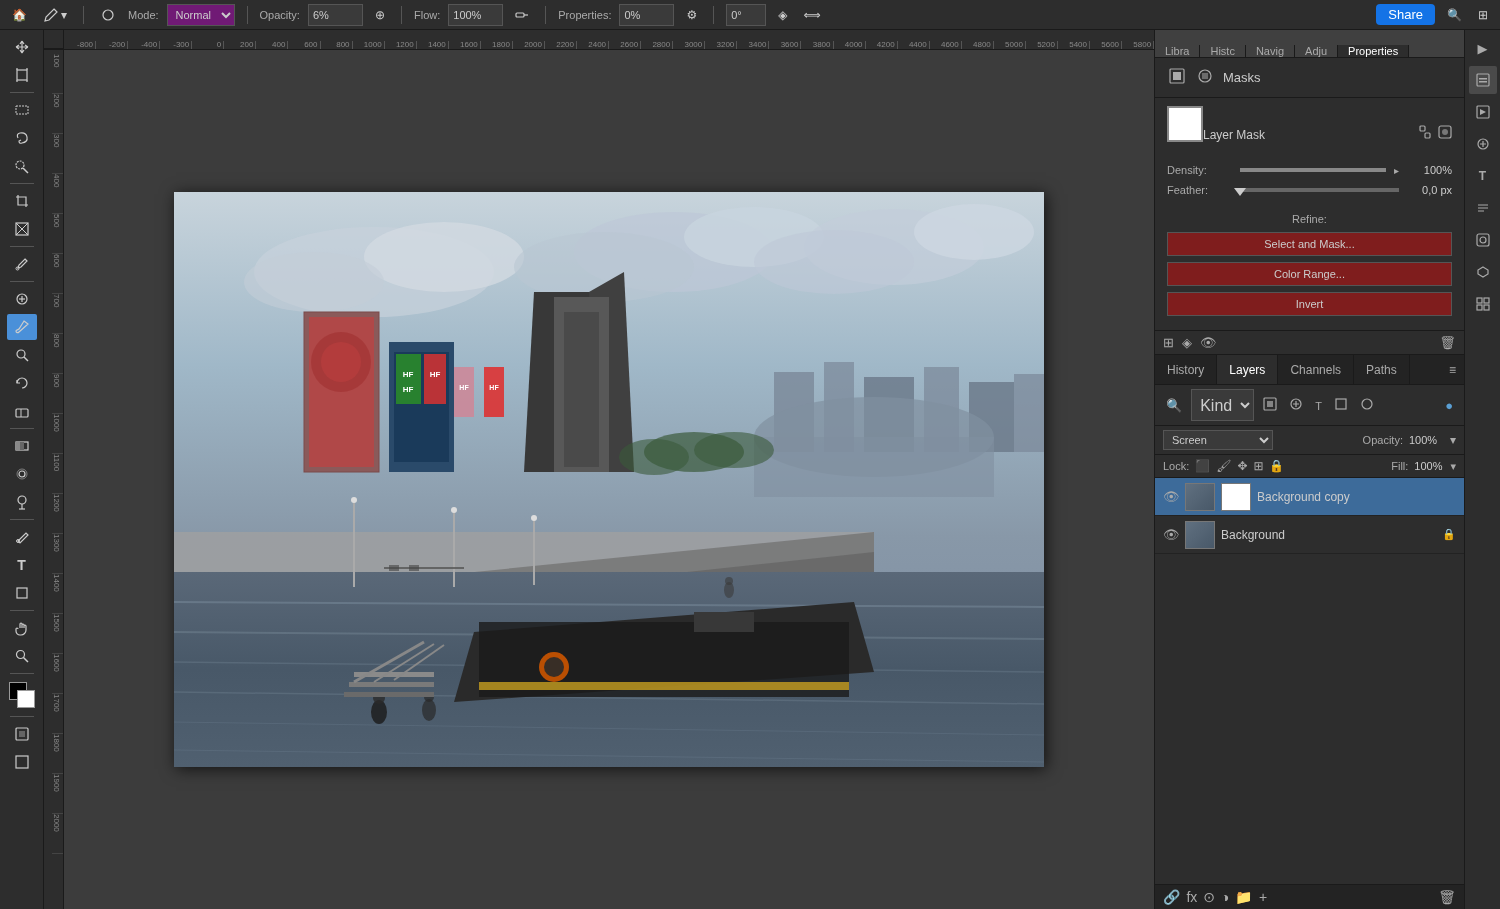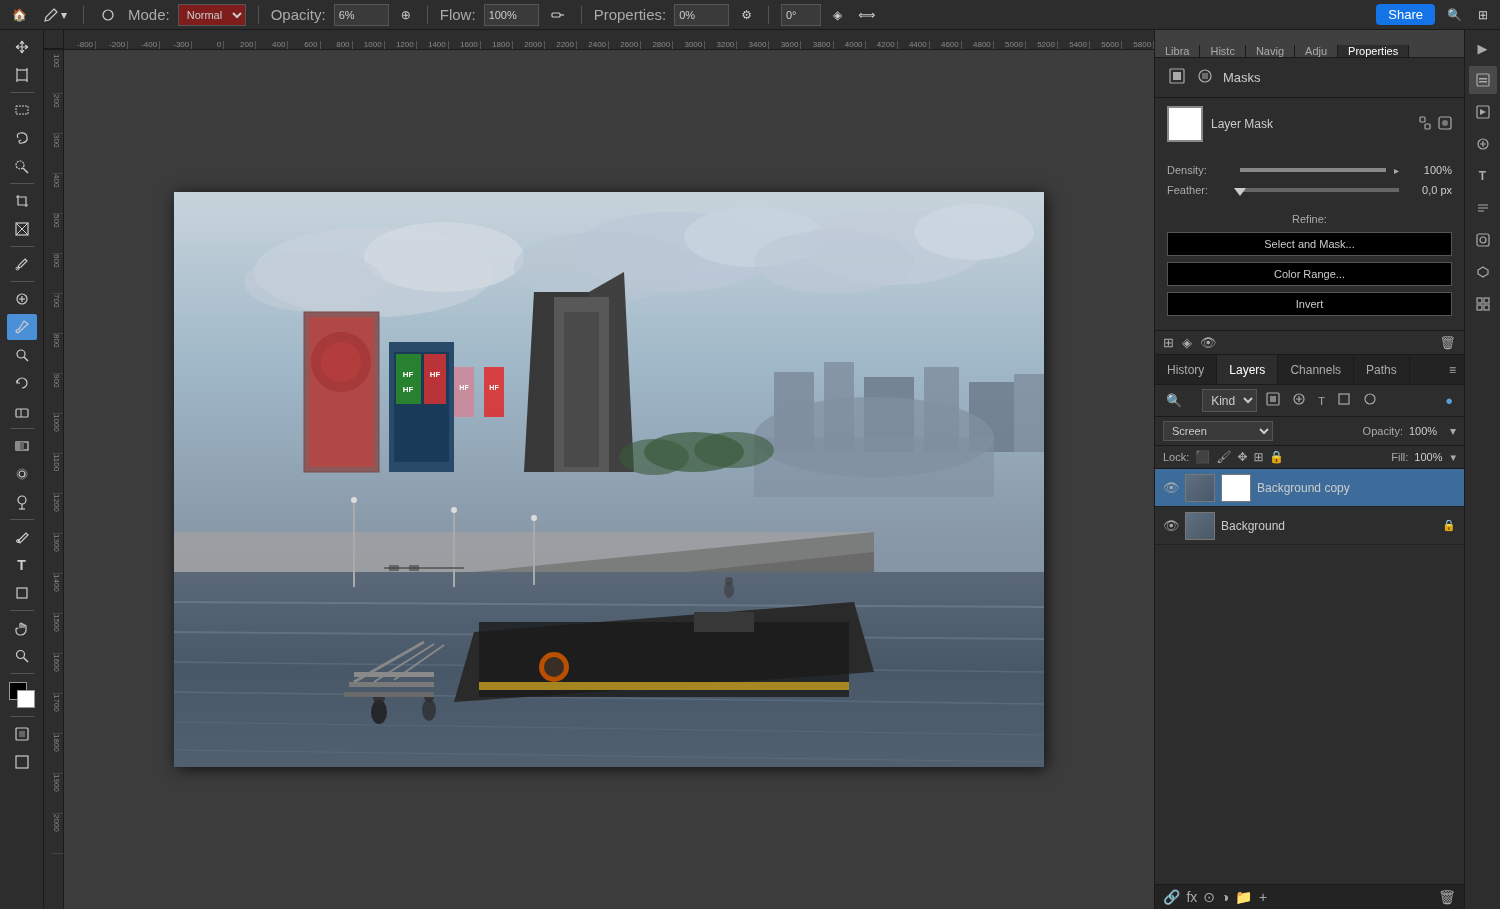--- a/index.html
+++ b/index.html
@@ -38,24 +38,24 @@
       gap: 2px;
     }
     .toolbar-sep {
       width: 1px;
       height: 18px;
       background: #555;
       margin: 0 4px;
     }
     .toolbar-label {
       color: #aaa;
-      font-size: 15px;
+      font-size: 11px;
     }
     .toolbar-dropdown {
-      background: #7f1d1d;
+      background: #701a75;
       border: 1px solid #555;
       color: #ccc;
       font-size: 11px;
       padding: 1px 4px;
       cursor: pointer;
       height: 22px;
     }
     .share-btn {
       background: #1473e6;
       border: none;
@@ -219,22 +219,21 @@
     .panel-icon-btn {
       background: none;
       border: none;
       color: #aaa;
       cursor: pointer;
       font-size: 13px;
       padding: 2px;
     }
     .mask-header {
       display: flex;
-      align-items: center;
-      gap: 8px;
+      align-items: flex-end;
       margin-bottom: 10px;
     }
     .mask-thumb {
       width: 36px;
       height: 36px;
       background: #fff;
       border: 2px solid #888;
       display: flex;
       align-items: center;
       justify-content: center;
@@ -281,21 +280,21 @@
 
     .refine-label {
       color: #aaa;
       font-size: 11px;
       margin-bottom: 6px;
     }
 
     .refine-btn {
       display: block;
       width: 100%;
-      background: #000000;
+      background: #7f1d1d;
       border: 1px solid #555;
       color: #ccc;
       font-size: 11px;
       padding: 5px 8px;
       cursor: pointer;
       margin-bottom: 6px;
       text-align: center;
     }
 
     
@@ -355,24 +354,23 @@
       align-items: center;
       padding: 4px 8px;
       gap: 6px;
       border-bottom: 1px solid #1a1a1a;
       background: #2d2d2d;
     }
     .layers-filter {
       background: #3a3a3a;
       border: 1px solid #555;
       color: #ccc;
-      font-size: 12px;
+      font-size: 16px;
       padding: 1px 4px;
-      height: 23px;
-      margin-left: 11px;
+      height: 32px;
     }
     .layers-icon-btn {
       background: none;
       border: none;
       color: #aaa;
       cursor: pointer;
       font-size: 13px;
       padding: 1px 3px;
     }
 

